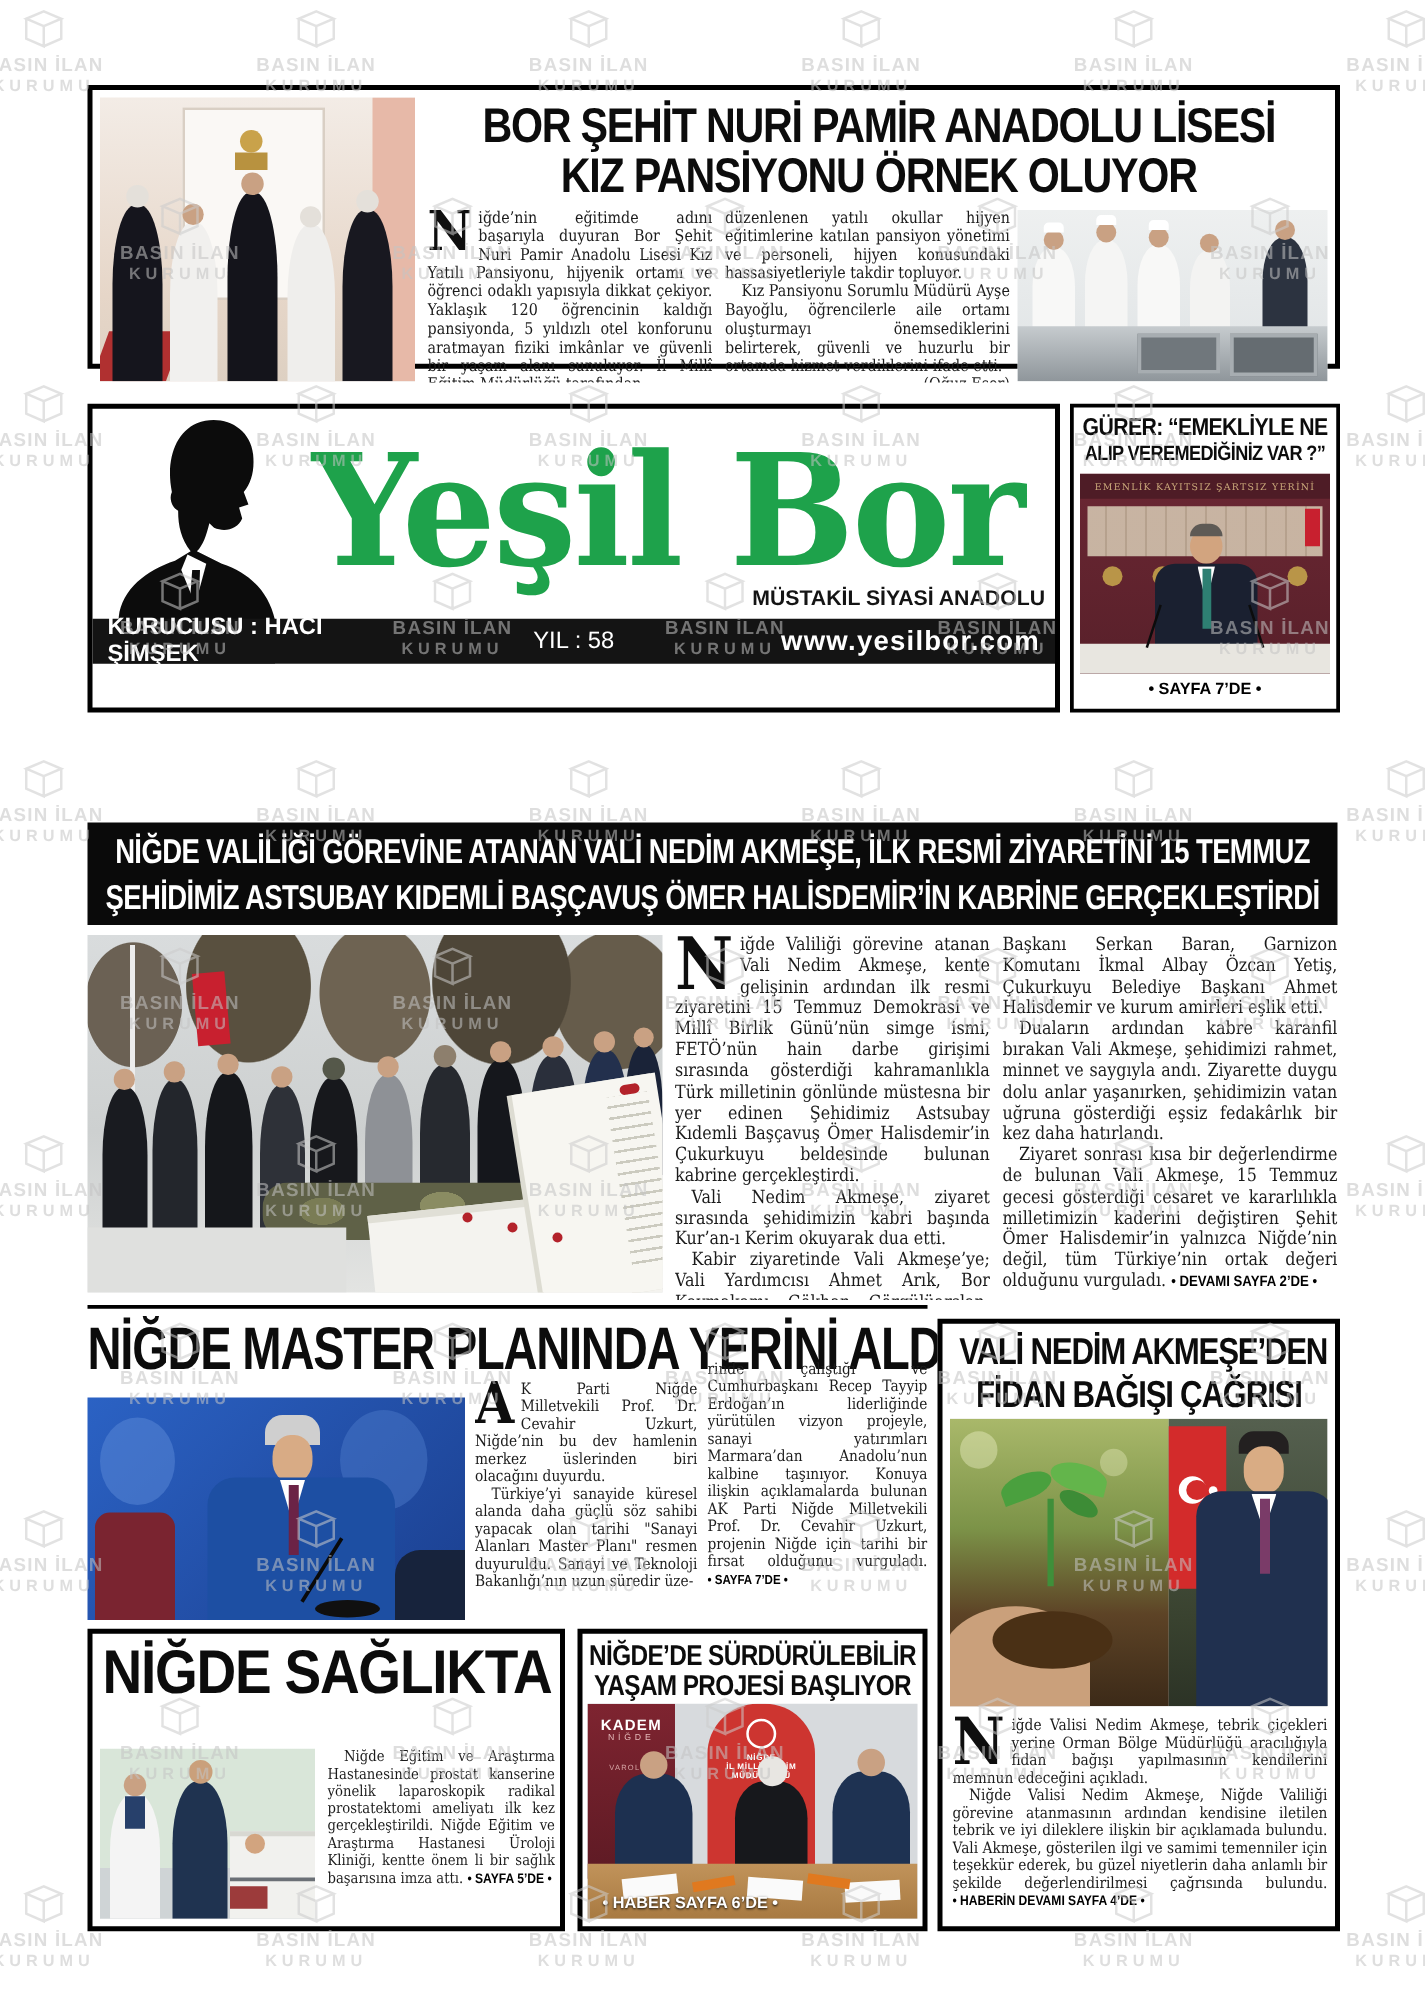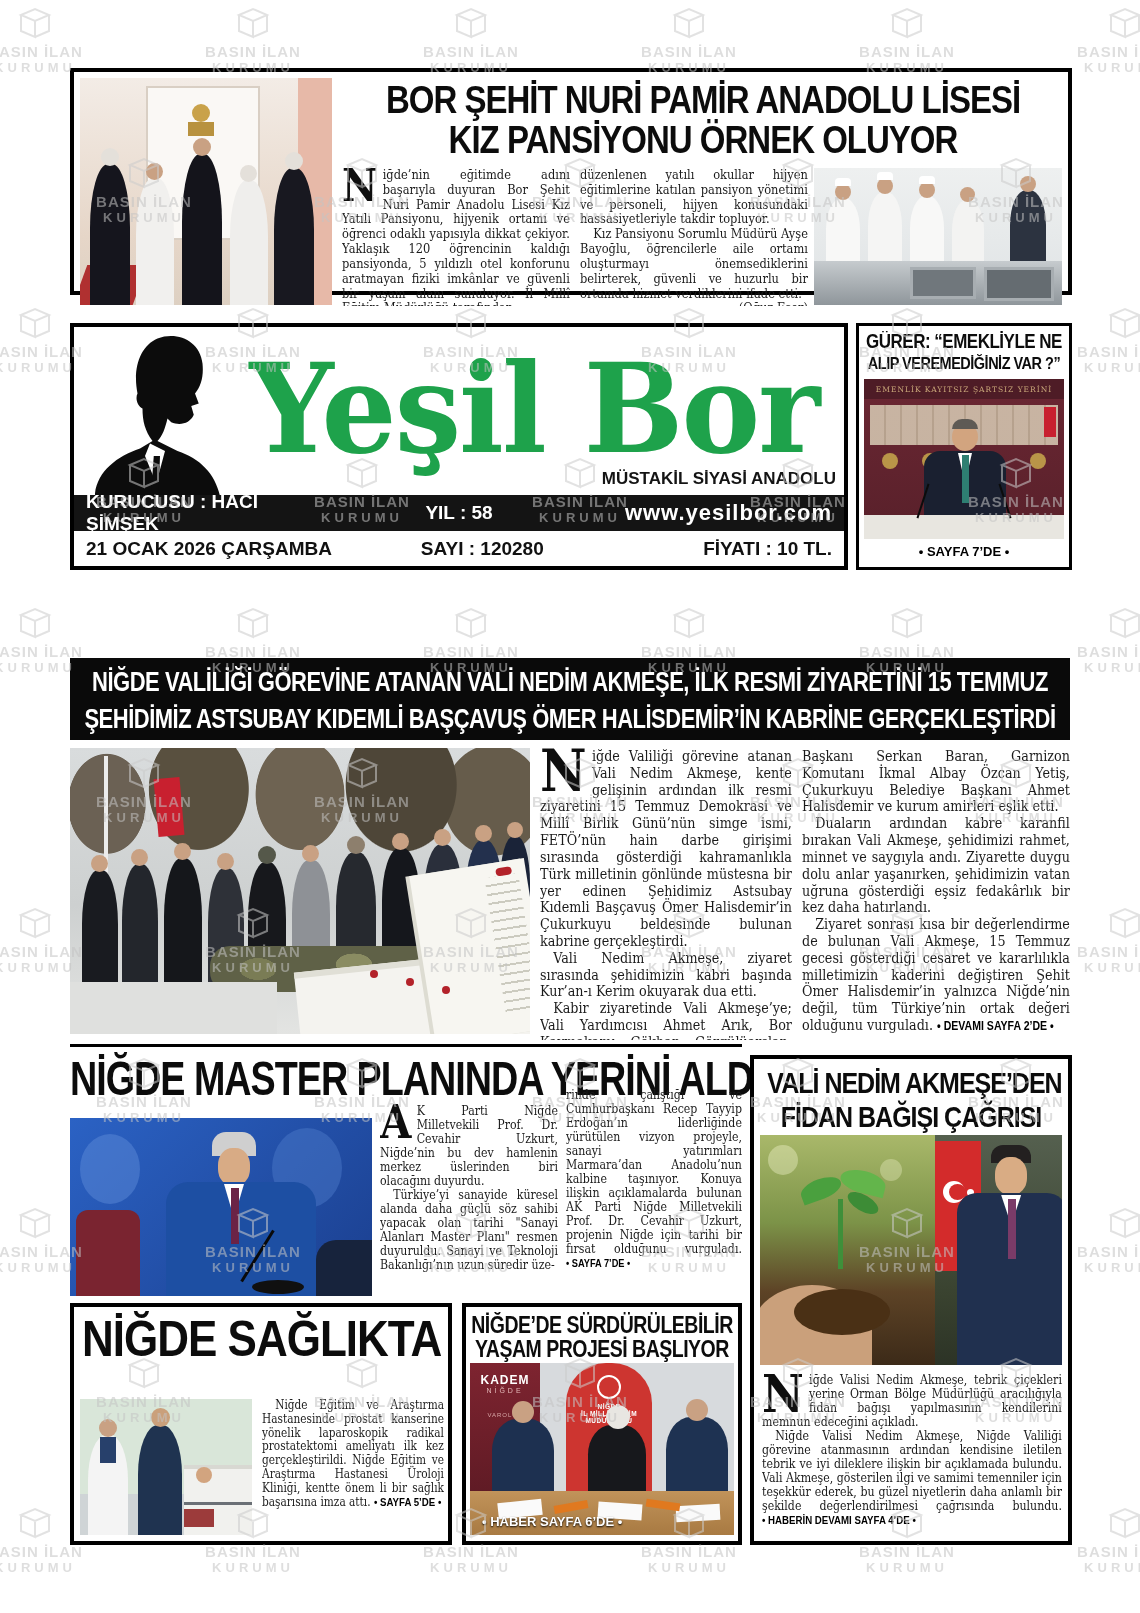--- a/index.html
+++ b/index.html
@@ -114,29 +114,24 @@
       </svg>
     </div>
 
     <div style="position:absolute;left:150px;top:0;width:620px;height:162px;display:flex;align-items:center;justify-content:center;">
       <span style="font-family:'DejaVu Serif',serif;font-weight:700;font-size:118px;color:#1ea24b;transform:scaleY(1.05);letter-spacing:-2px;">Yeşil Bor</span>
     </div>
     <div style="position:absolute;right:8px;top:142px;font-weight:900;font-size:17px;color:#141414;letter-spacing:0;">MÜSTAKİL SİYASİ ANADOLU</div>
 
     <div class="bar" style="position:absolute;left:0;top:168px;width:770px;height:36px;background:#141414;color:#fff;padding:0 12px;box-sizing:border-box;">
       <span style="flex:1;text-align:left;font-weight:700;font-size:19px;">KURUCUSU : HACI ŞİMŞEK</span>
-      <span style="flex:1;text-align:center;font-weight:700;font-size:19px;">YIL : 58</span>
+      <span style="flex:1;text-align:center;font-weight:400;font-size:19px;">YIL : 58</span>
       <span style="flex:1;text-align:right;font-weight:900;font-size:22px;letter-spacing:1px;">www.yesilbor.com</span>
     </div>
 
-    <div class="bar" style="position:absolute;left:0;top:204px;width:770px;height:35px;background:#fff;color:#111;padding:0 12px;box-sizing:border-box;">
-      <span style="flex:1.2;text-align:left;font-weight:900;font-size:19px;">21 OCAK 2026 ÇARŞAMBA</span>
-      <span style="flex:1;text-align:center;font-weight:900;font-size:19px;">SAYI : 120280</span>
-      <span style="flex:1;text-align:right;font-weight:900;font-size:19px;">FİYATI : 10 TL.</span>
-    </div>
   </div>
 
   <div class="bx" style="left:856px;top:323px;width:216px;height:247px;border-width:3px;">
     <div class="ctr" style="position:absolute;left:0;top:5px;width:210px;height:22px;">
       <span class="hl sq" style="font-size:17px;letter-spacing:-0.5px;transform:scale(1,1.15);">GÜRER: “EMEKLİYLE NE</span>
     </div>
     <div class="ctr" style="position:absolute;left:0;top:27px;width:210px;height:22px;">
       <span class="hl sq" style="font-size:14.5px;letter-spacing:-0.5px;transform:scale(1,1.15);">ALIP VEREMEDİĞİNİZ VAR ?”</span>
     </div>
 

